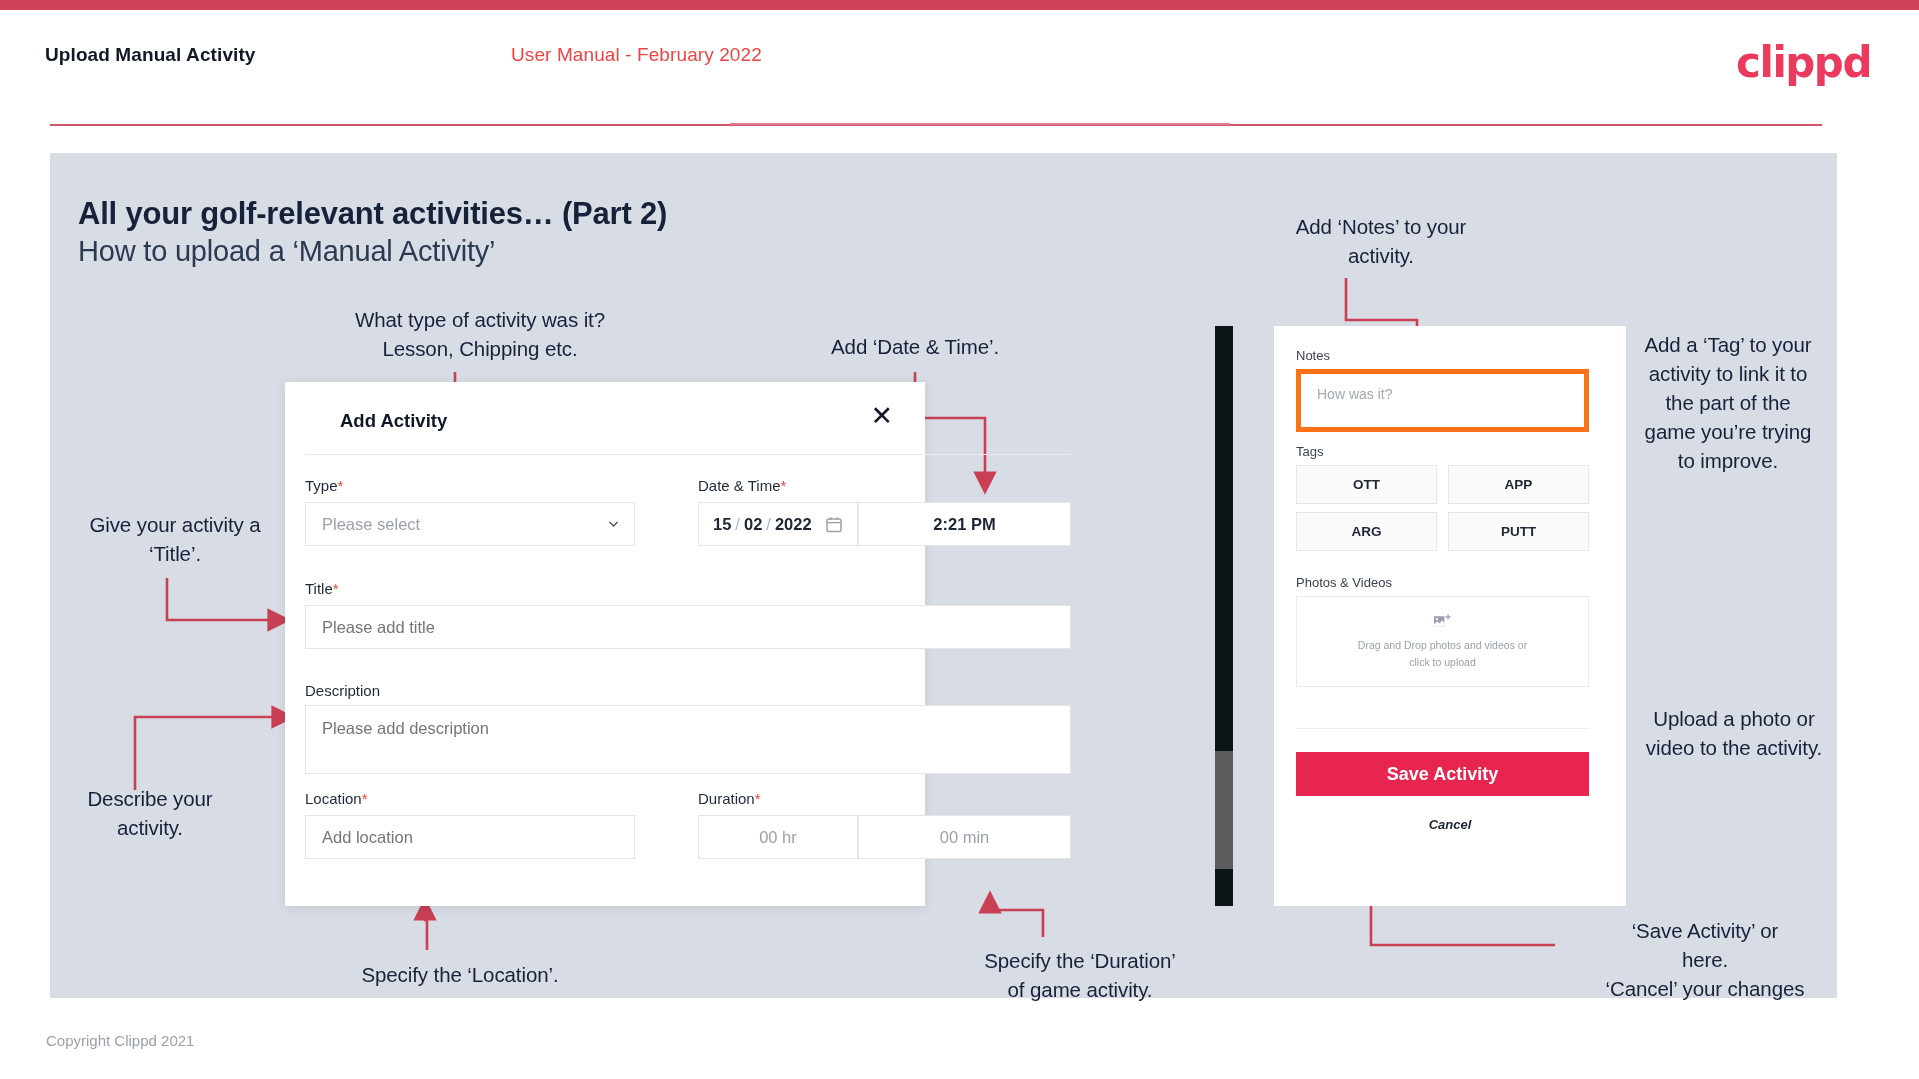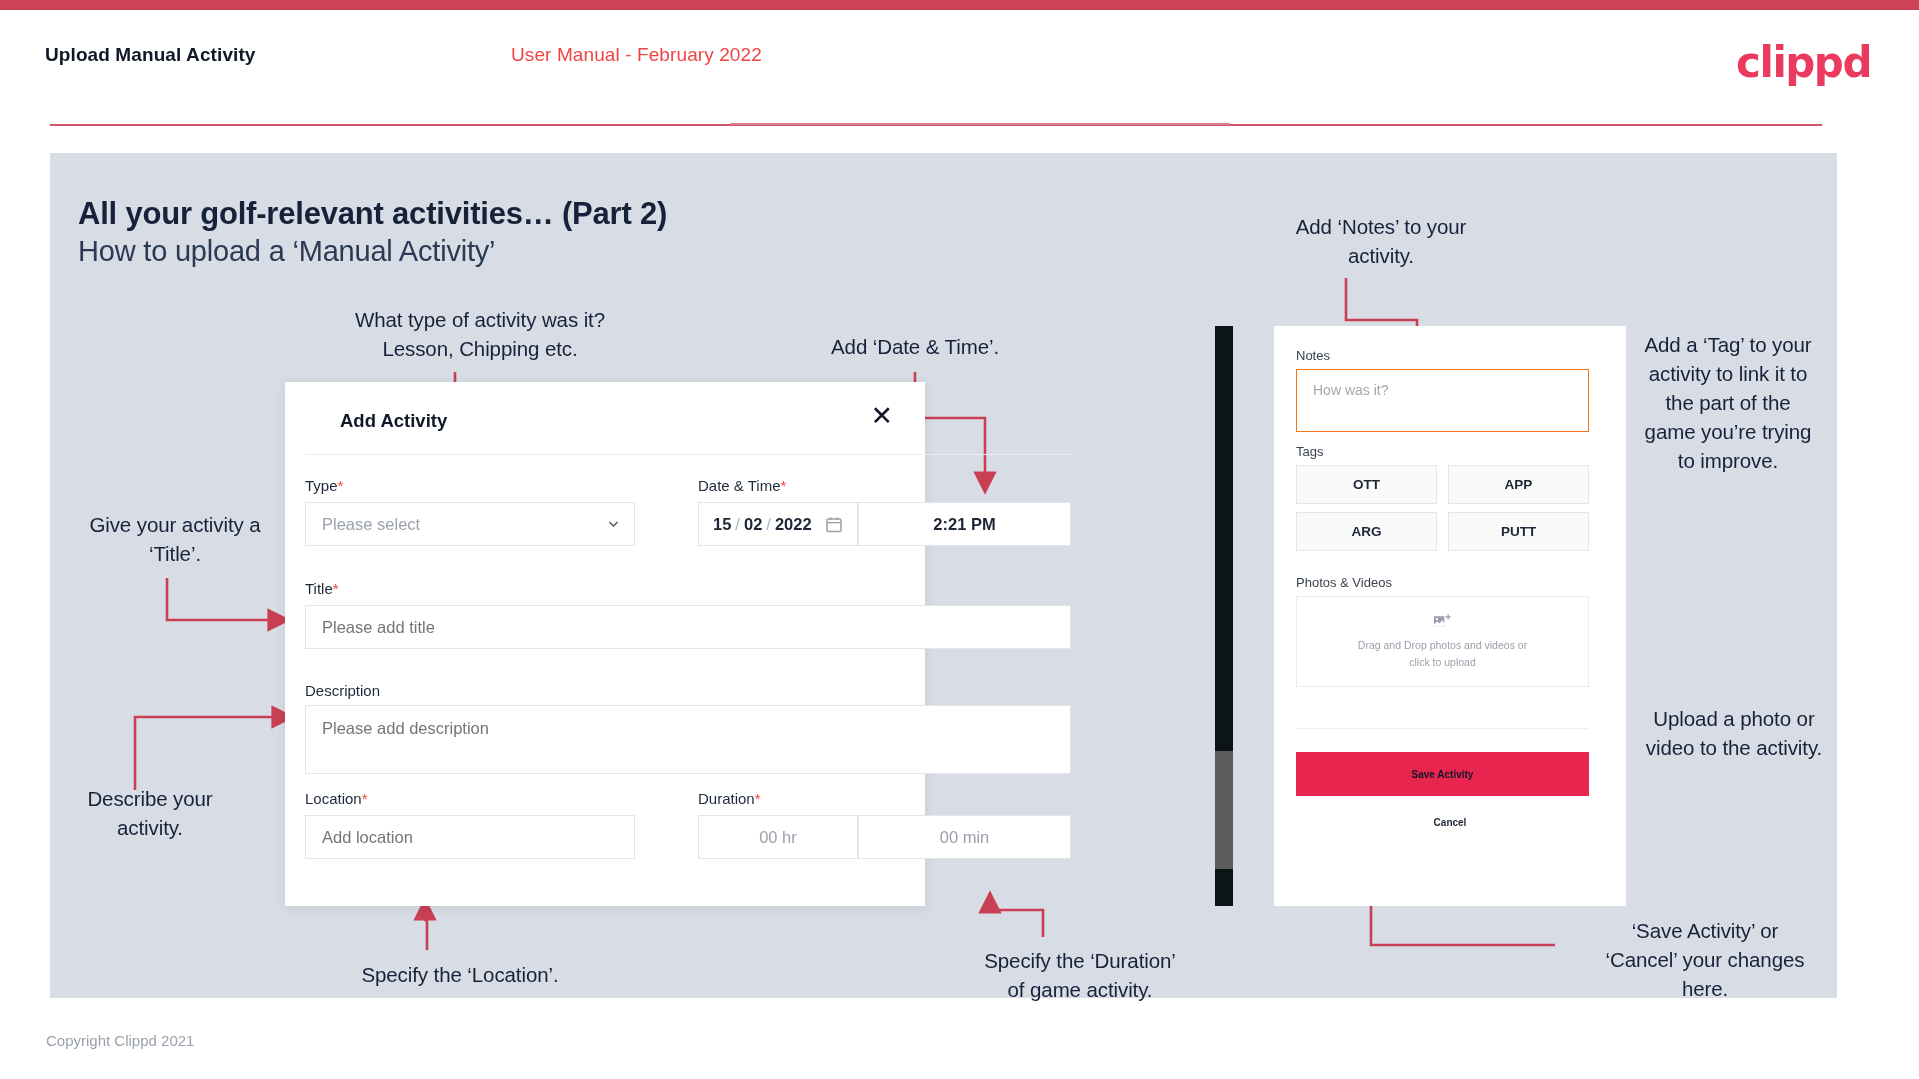--- a/index.html
+++ b/index.html
@@ -117,42 +117,42 @@
   .bezel-l { left:0; } .bezel-r { right:0; }
   .btn-grey {
     position:absolute; width:18px; height:118px; background:#5c5c5c; top:425px;
   }
   .btn-grey.l{left:0;} .btn-grey.r{right:0;}
   .screen {
     position:absolute; left:18px; top:0; width:352px; height:580px; background:#fff;margin-left:41px;
   }
   .p-lbl { position:absolute; font-size:13px; color:#3a434f; }
   .p-box {
-    position:absolute; border:1px solid #f97316; background:#fff;
+    position:absolute; border:5px solid #f97316; background:#fff;
     font-size:14px; color:#a2a8b0;
   }
   .tag {
     position:absolute; border:1px solid #e4e6e9; background:#fafafa;
     display:flex; align-items:center; justify-content:center;
     font-size:13.5px; font-weight:700; color:#1c2635; cursor:pointer;
   }
   .drop {
     position:absolute; border:1px solid #e9ebee; background:#fff;
     display:flex; flex-direction:column; align-items:center; justify-content:center;
     font-size:10.5px; color:#9aa1ab; line-height:17px; text-align:center;
   }
   .p-hr { position:absolute; background:#eceef0; height:1px; }
   .save-btn {
-    position:absolute; background:#e7254f; color:#0f172a;
+    position:absolute; background:#e7254f; color:#ffffff;
     display:flex; align-items:center; justify-content:center;
-    font-size:10px; font-weight:700; cursor:pointer;
+    font-size:18px; font-weight:700; cursor:pointer;
   }
   .cancel-btn {
     position:absolute; width:100%; text-align:center;
-    font-size:10px; font-weight:700; color:#1c2635; cursor:pointer;
+    font-size:13px; font-weight:700; color:#1c2635; cursor:pointer;font-style:italic;
   }
 
   .copyright {
     position:absolute; left:46px; top:1032px;
     font-size:15px; color:#9aa1ab;
   }
 </style>
 </head>
 <body>
 
@@ -207,22 +207,22 @@
     <div>to improve.</div>
   </div>
 
   <div class="ann c" style="left:1615px; top:704px; width:238px;">
     <div>Upload a photo or</div>
     <div>video to the activity.</div>
   </div>
 
   <div class="ann c" style="left:1560px; top:916px; width:290px;">
     <div>‘Save Activity’ or</div>
+    <div>here.</div>
     <div>‘Cancel’ your changes</div>
-    <div>here.</div>
   </div>
 
   <svg class="arrows">
     <defs>
       <marker id="ah" markerWidth="9" markerHeight="9" refX="6" refY="4.5" orient="auto">
         <path d="M0,0 L9,4.5 L0,9 z" fill="#c94055"></path>
       </marker>
     </defs>
     <g stroke="#c94055" stroke-width="2.6" fill="none" marker-end="url(#ah)">
 

